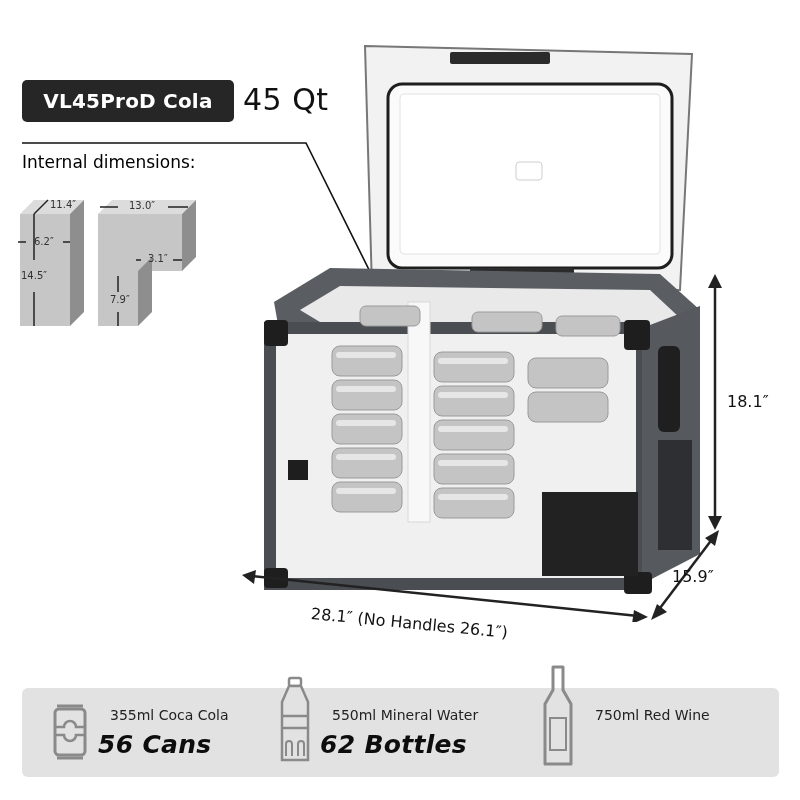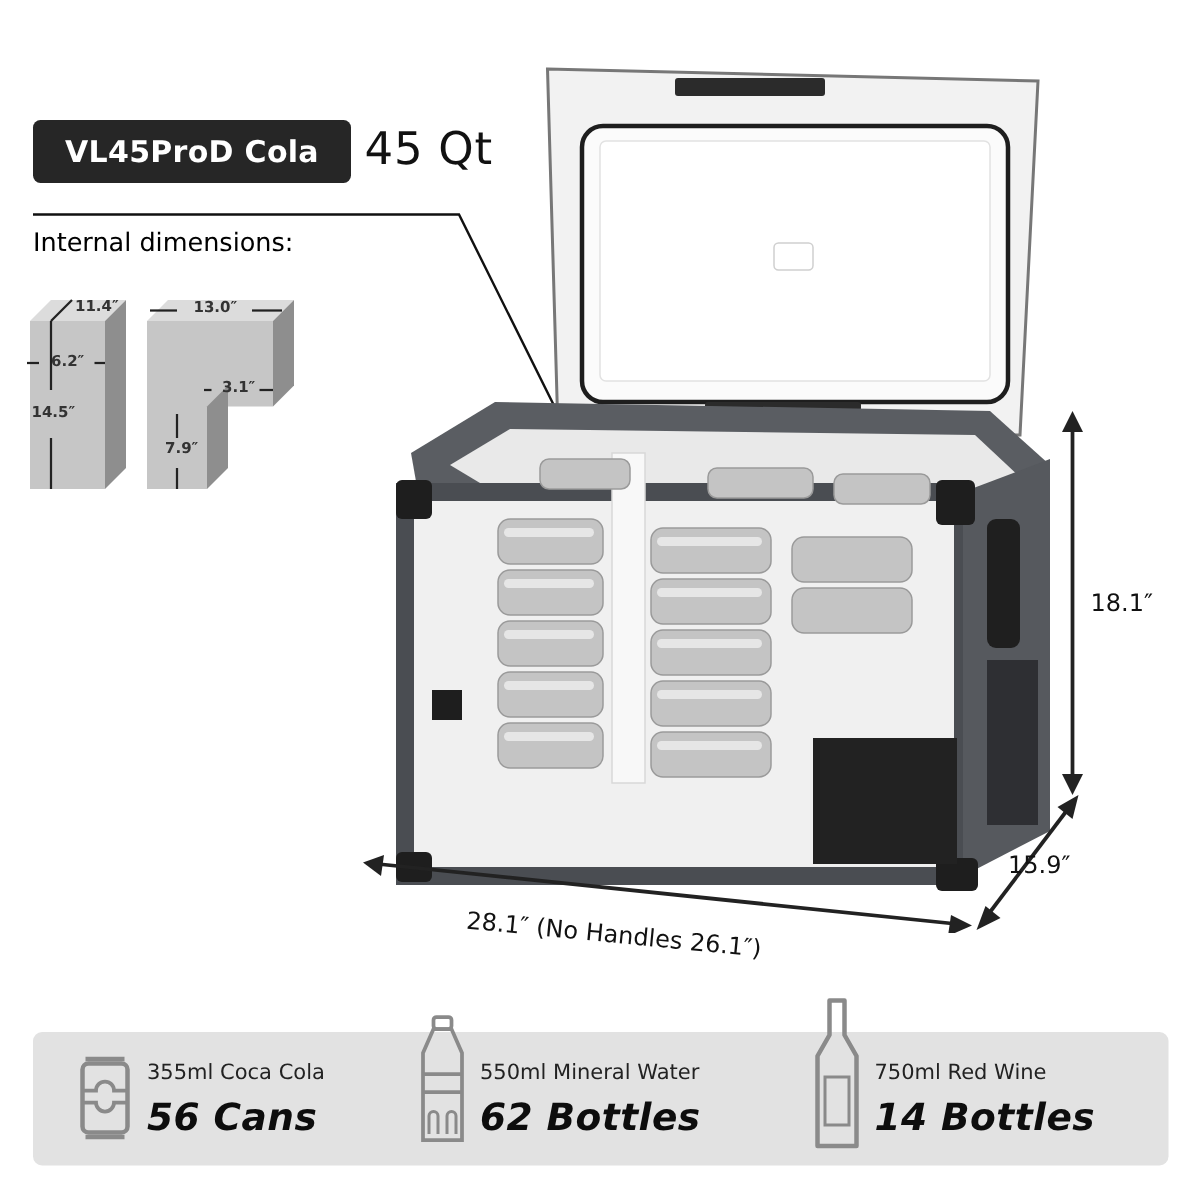--- a/index.html
+++ b/index.html
@@ -4,25 +4,25 @@
 <style>
   html, body { margin: 0; padding: 0; background: #ffffff; }
   body { width: 800px; height: 800px; position: relative; overflow: hidden;
          font-family: "DejaVu Sans", "Liberation Sans", sans-serif; color: #1a1a1a; }
   .abs { position: absolute; }
   .model-pill { left: 22px; top: 80px; width: 212px; height: 42px; background: #262626;
                 border-radius: 5px; color: #fff; font-weight: bold; font-size: 20px;
                 display: flex; align-items: center; justify-content: center; letter-spacing: 0.2px; }
   .capacity { left: 243px; top: 82px; font-size: 30px; font-weight: 500; color: #111; letter-spacing: 0.5px; }
   .section-label { left: 22px; top: 152px; font-size: 17px; color: #000000; }
-  .dim-text { font-size: 10px; font-weight: bold; color: #333; }
+  .dim-text { font-size: 10px; font-weight: normal; color: #333; }
   .measure { font-size: 16px; font-weight: 500; color: #111; white-space: nowrap; }
   .banner { left: 22px; top: 688px; width: 757px; height: 89px; background: #e2e2e2; border-radius: 6px; }
   .stat { position: absolute; top: 0; height: 89px; }
-  .stat-sub { position: absolute; font-size: 14px; color: #222; white-space: nowrap; }
+  .stat-sub { position: absolute; font-size: 14px; color: #222; white-space: nowrap; margin-left: 12px; }
   .stat-main { position: absolute; font-size: 25px; font-weight: bold; color: #0d0d0d; white-space: nowrap; letter-spacing: 0.3px; font-style: italic; }
   svg { display: block; }
 </style>
 </head>
 <body>
 
 <div class="abs model-pill">VL45ProD Cola</div>
 <div class="abs capacity">45 Qt</div>
 
 <svg class="abs" style="left:0;top:0" width="800" height="800">
@@ -170,15 +170,14 @@
     <div class="stat-sub" style="left:48px;top:19px">550ml Mineral Water</div>
     <div class="stat-main" style="left:48px;top:42px">62 Bottles</div>
   </div>
 
   <div class="stat" style="left:505px;width:252px">
     <svg class="abs" style="left:14px;top:-24px" width="34" height="104">
       <path d="M12,3 H22 V26 L30,40 V100 H4 V40 L12,26 Z" fill="none" stroke="#8a8a8a" stroke-width="3" stroke-linejoin="round"></path>
       <rect x="9" y="54" width="16" height="32" fill="none" stroke="#8a8a8a" stroke-width="2"></rect>
     </svg>
     <div class="stat-sub" style="left:56px;top:19px">750ml Red Wine</div>
-    <div class="stat-main" style="left:56px;top:42px">14 Bottles</div>
   </div>
 </div>
 
 </body></html>

